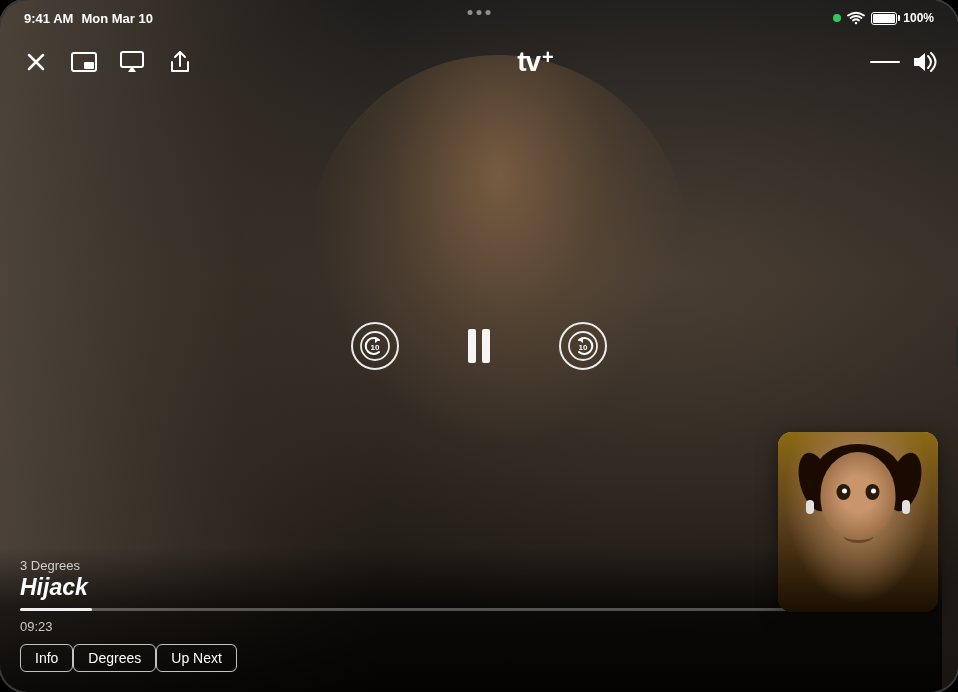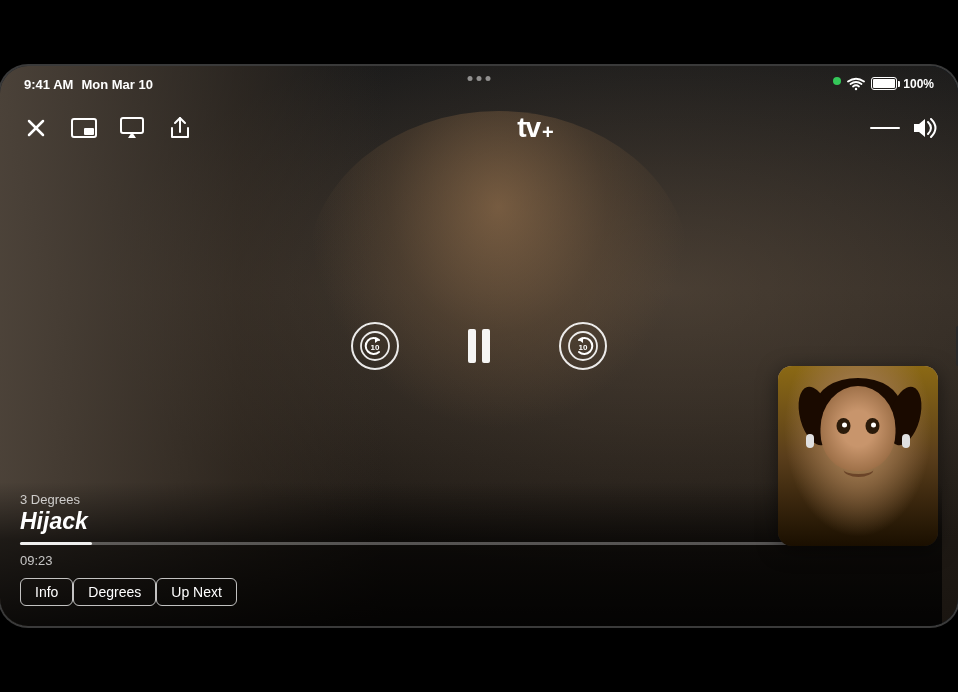--- a/index.html
+++ b/index.html
@@ -10,21 +10,21 @@
       background: #000;
       display: flex;
       align-items: center;
       justify-content: center;
       font-family: -apple-system, BlinkMacSystemFont, 'SF Pro Display', 'Helvetica Neue', sans-serif;
       overflow: hidden;
     }
 
     .ipad-frame {
       width: 958px;
-      height: 560px;
+      height: 692px;
       background: #1a1a1a;
       border-radius: 28px;
       position: relative;
       overflow: hidden;
       box-shadow: 0 0 0 2px #3a3a3a;
     }
 
     
     .status-bar {
       position: absolute;
@@ -49,20 +49,21 @@
     }
 
     .status-bar-center {
       display: flex;
       align-items: center;
       gap: 4px;
     }
 
     .status-bar-right {
       display: flex;
+      align-items: center;
       gap: 6px;
     }
 
     .status-dot {
       width: 8px;
       height: 8px;
       background: #34c759;
       border-radius: 50%;
     }
 
@@ -159,21 +160,21 @@
       display: flex;
       align-items: center;
       justify-content: center;
       color: #fff;
       cursor: pointer;
       font-size: 18px;
     }
 
     .apple-tv-logo {
       display: flex;
-      align-items: flex-end;
+      align-items: flex-start;
       gap: 2px;
       color: #fff;
       font-size: 26px;
       font-weight: 700;
       letter-spacing: -1px;
     }
 
     .apple-logo-symbol {
       font-size: 22px;
       margin-right: 2px;

